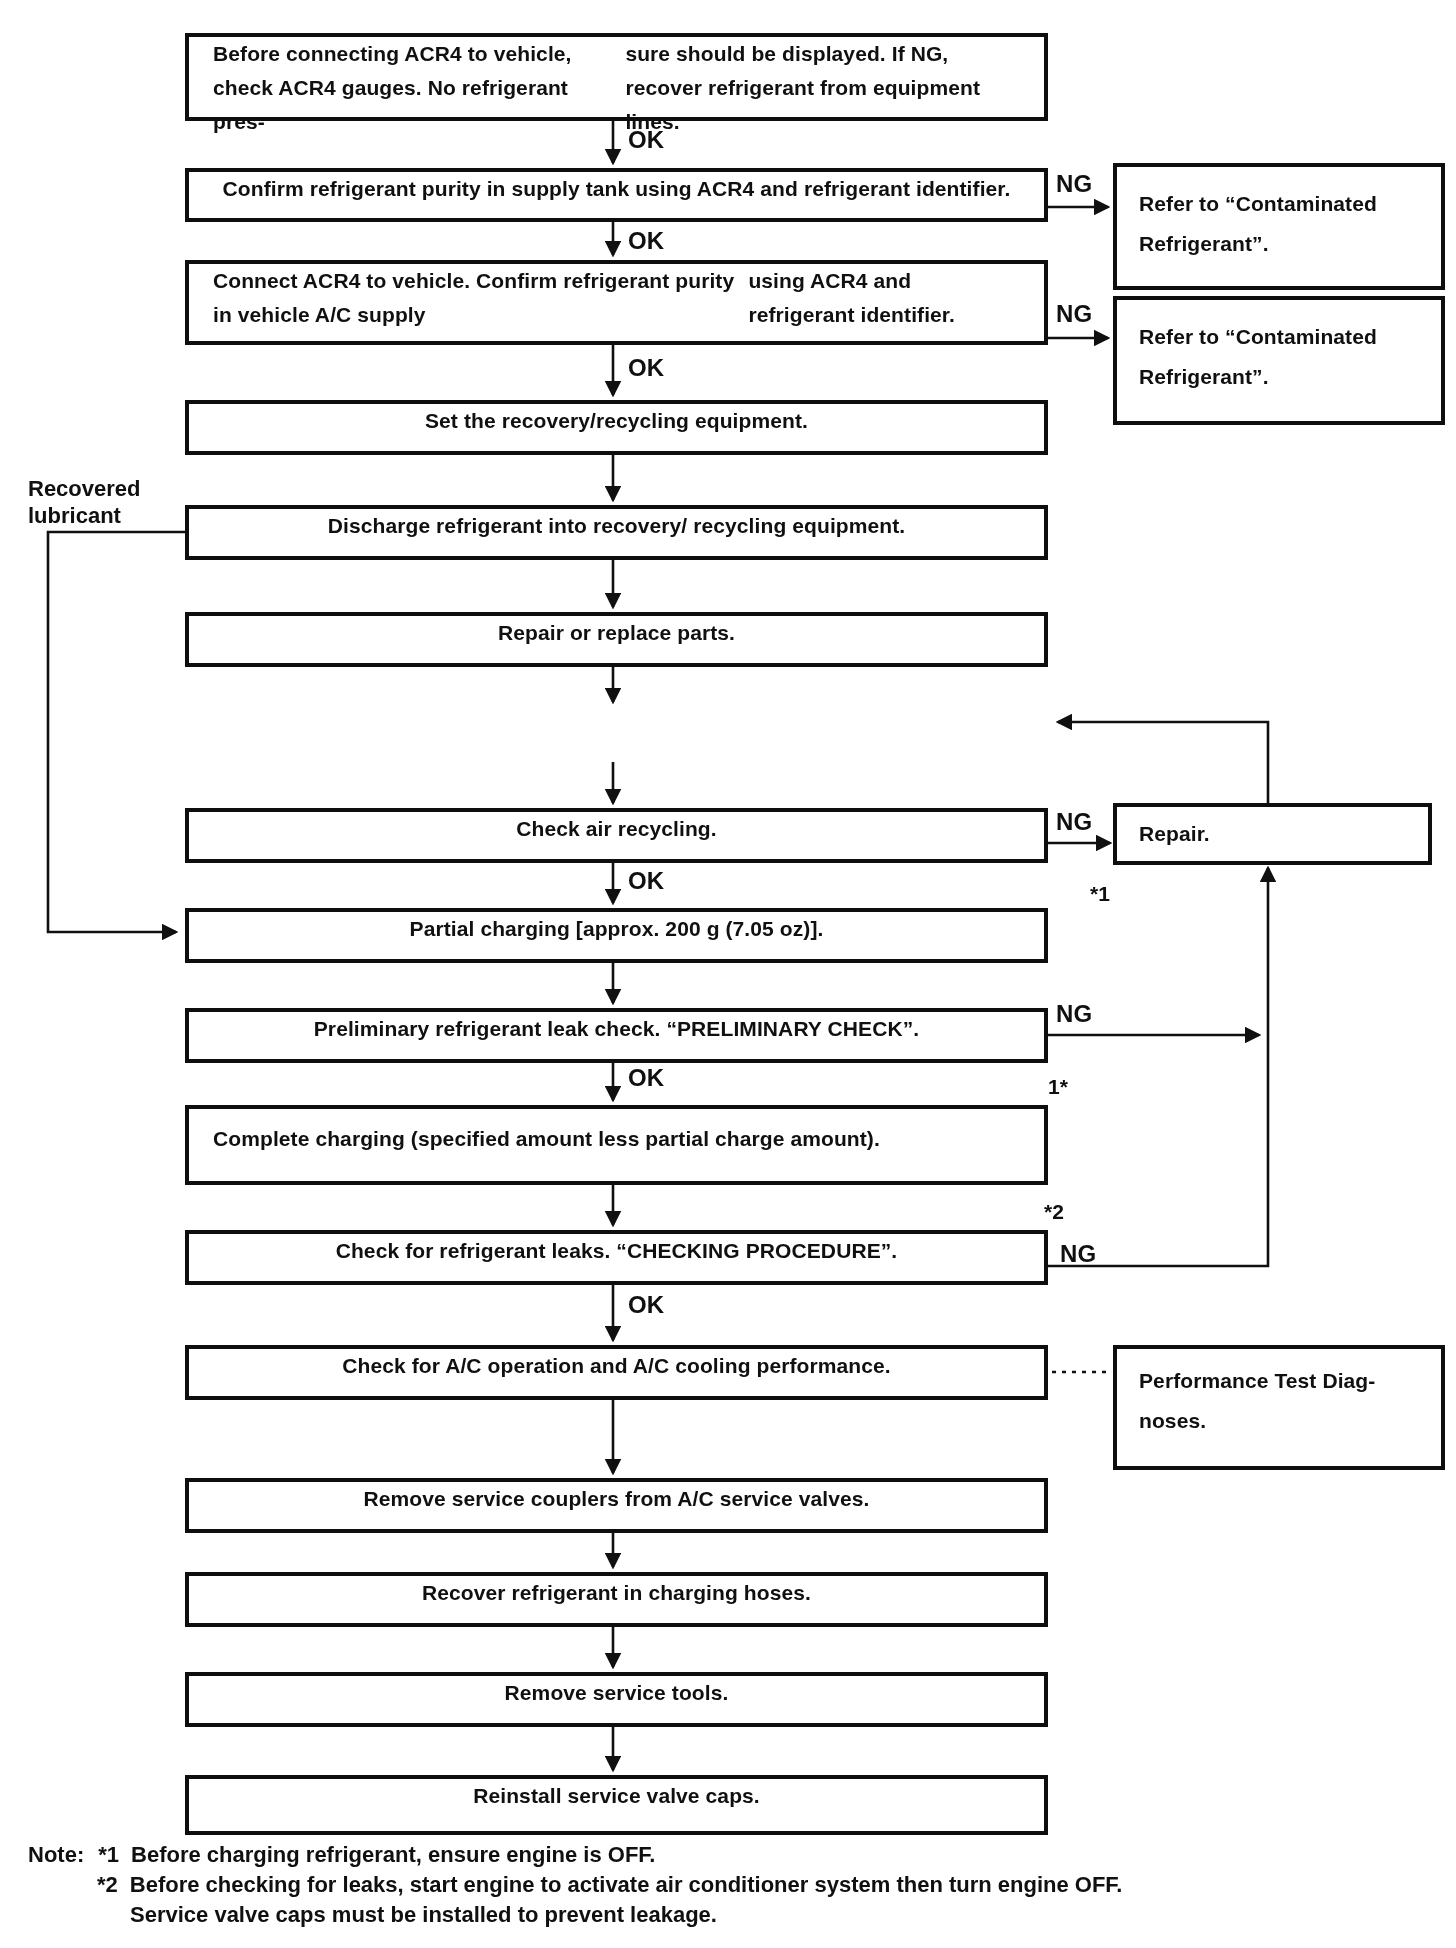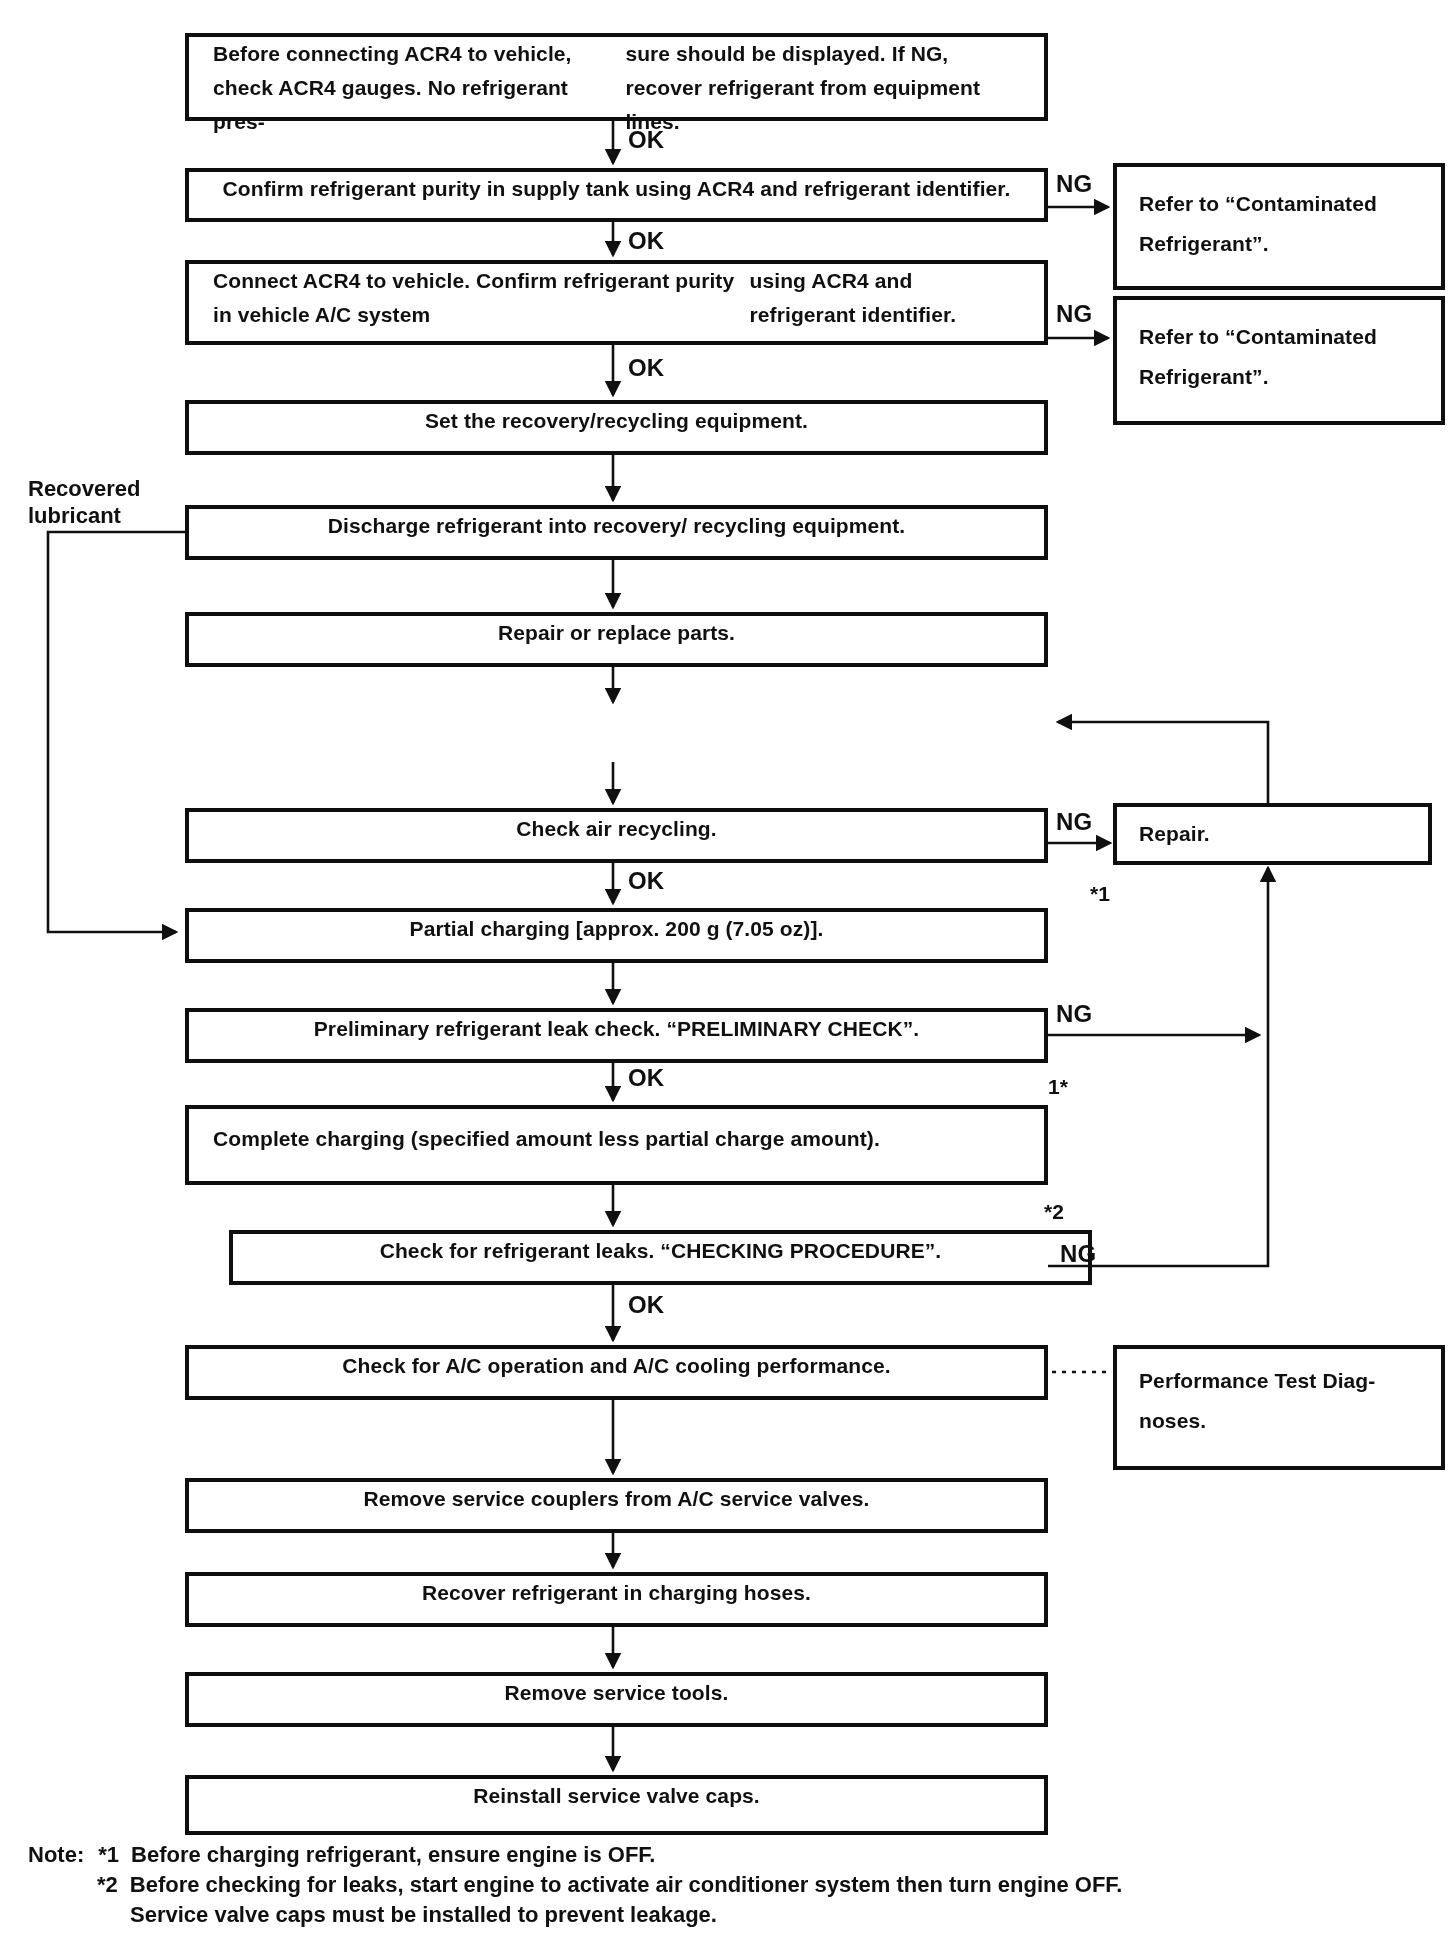--- a/index.html
+++ b/index.html
@@ -78,21 +78,21 @@
   <div class="box" style="left:185px;top:33px;width:863px;height:88px;">
     <span>Before connecting ACR4 to vehicle, check ACR4 gauges. No refrigerant pres-</span>
     <span>sure should be displayed. If NG, recover refrigerant from equipment lines.</span>
   </div>
 
   <div class="box" style="left:185px;top:168px;width:863px;height:54px;">
     <span>Confirm refrigerant purity in supply tank using ACR4 and refrigerant identifier.</span>
   </div>
 
   <div class="box" style="left:185px;top:260px;width:863px;height:85px;">
-    <span>Connect ACR4 to vehicle. Confirm refrigerant purity in vehicle A/C system</span>
+    <span>Connect ACR4 to vehicle. Confirm refrigerant purity in vehicle A/C supply</span>
     <span>using ACR4 and refrigerant identifier.</span>
   </div>
 
   <div class="box" style="left:185px;top:400px;width:863px;height:55px;">
     <span>Set the recovery/recycling equipment.</span>
   </div>
 
   <div class="box" style="left:185px;top:505px;width:863px;height:55px;">
     <span>Discharge refrigerant into recovery/ recycling equipment.</span>
   </div>
@@ -111,21 +111,21 @@
   </div>
 
   <div class="box" style="left:185px;top:1008px;width:863px;height:55px;">
     <span>Preliminary refrigerant leak check. “PRELIMINARY CHECK”.</span>
   </div>
 
   <div class="box topalign" style="left:185px;top:1105px;width:863px;height:80px;">
     <span>Complete charging (specified amount less partial charge amount).</span>
   </div>
 
-  <div class="box" style="left:185px;top:1230px;width:863px;height:55px;margin-left:44px;">
+  <div class="box" style="left:185px;top:1230px;width:863px;height:55px;">
     <span>Check for refrigerant leaks. “CHECKING PROCEDURE”.</span>
   </div>
 
   <div class="box" style="left:185px;top:1345px;width:863px;height:55px;">
     <span>Check for A/C operation and A/C cooling performance.</span>
   </div>
 
   <div class="box" style="left:185px;top:1478px;width:863px;height:55px;">
     <span>Remove service couplers from A/C service valves.</span>
   </div>

